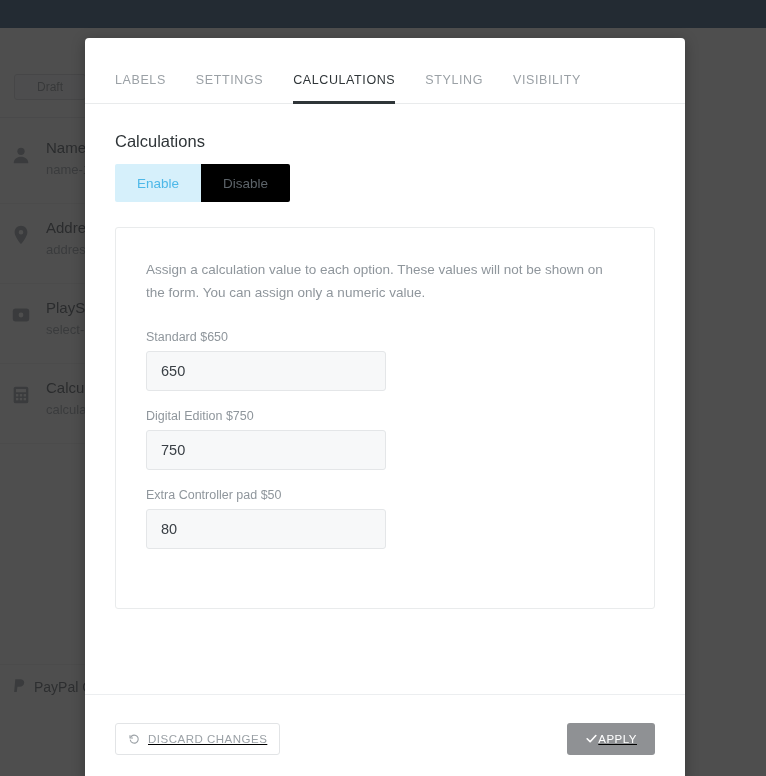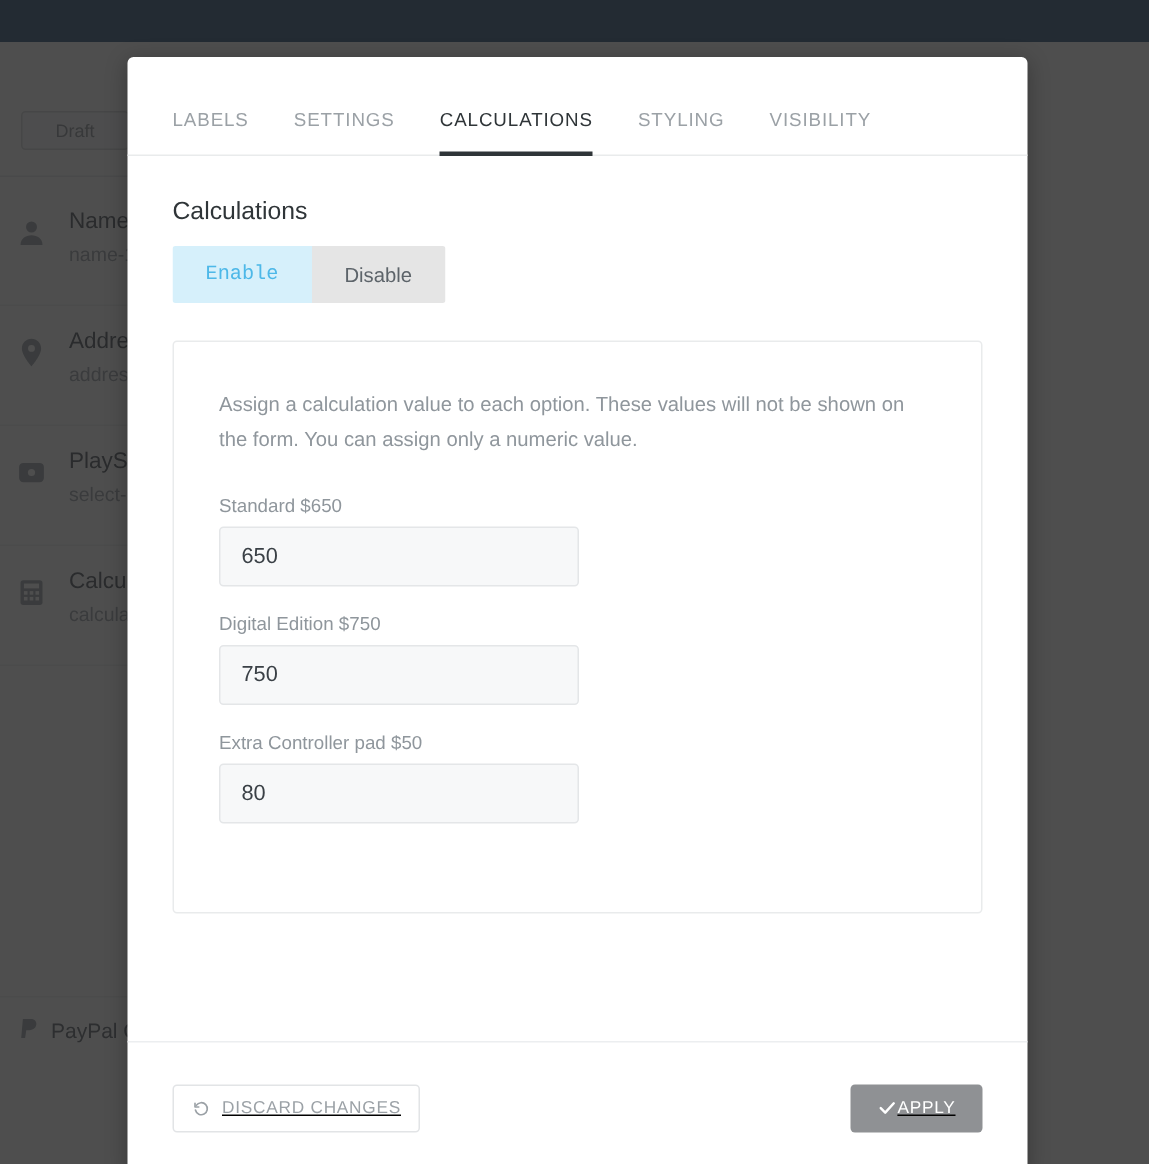--- a/index.html
+++ b/index.html
@@ -180,27 +180,26 @@
     overflow: hidden;
     margin-bottom: 25px;
   }
   .toggle-btn {
     border: none;
     font-family: inherit;
     font-size: 13.5px;
     padding: 0 22px;
     height: 38px;
     cursor: pointer;
-    background: #e5e5e5;
+    background: #000000;
     color: #5d646a;
   }
   .toggle-btn.on {
     background: #d6f0fb;
     color: #4db8e8;
-    font-family: Liberation Mono, monospace;
   }
 
   
   .panel {
     border: 1px solid #e9ebec;
     border-radius: 3px;
     padding: 30px;
     height: 382px;
   }
   .panel-desc {

